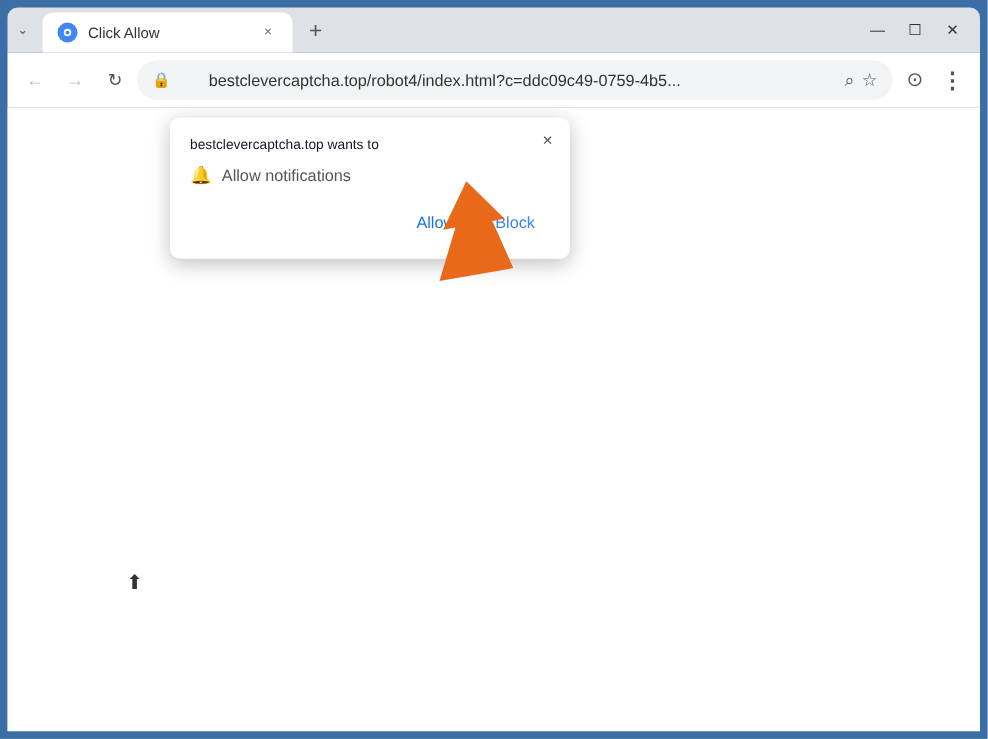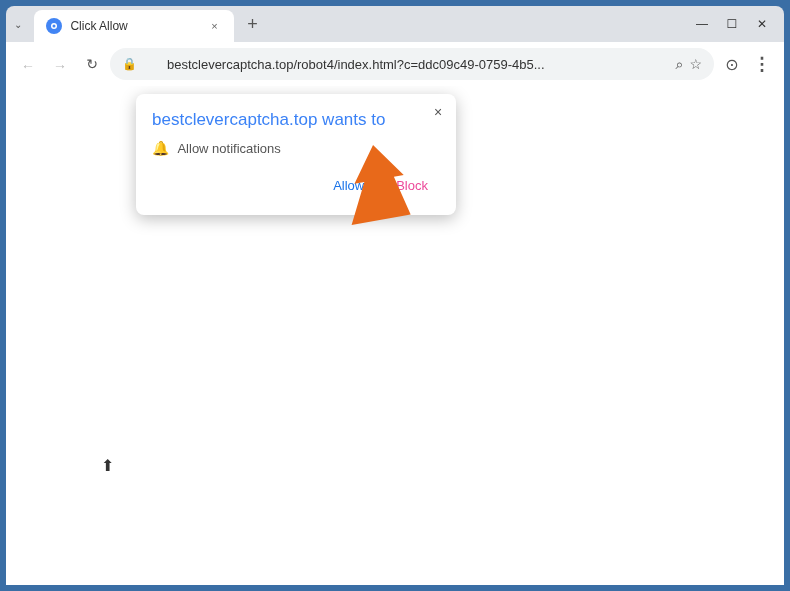--- a/index.html
+++ b/index.html
@@ -205,22 +205,22 @@
       height: 20px;
       display: flex;
       align-items: center;
       justify-content: center;
       cursor: pointer;
       color: #555;
       font-size: 14px;
     }
 
     .popup-site {
-      font-size: 17px;
-      color: #3b82f6;
+      font-size: 11px;
+      color: #0f172a;
       margin-bottom: 10px;
       font-weight: 500;
     }
 
     .popup-permission {
       display: flex;
       align-items: center;
       gap: 8px;
       font-size: 13px;
       color: #555;
@@ -245,21 +245,21 @@
       font-size: 13px;
       font-weight: 500;
       cursor: pointer;
       padding: 6px 12px;
       border-radius: 4px;
     }
 
     .btn-block {
       background: none;
       border: none;
-      color: #ec4899;
+      color: #3b82f6;
       font-size: 13px;
       font-weight: 500;
       cursor: pointer;
       padding: 6px 12px;
       border-radius: 4px;
     }
 
     
     .arrow-overlay {
       position: absolute;

